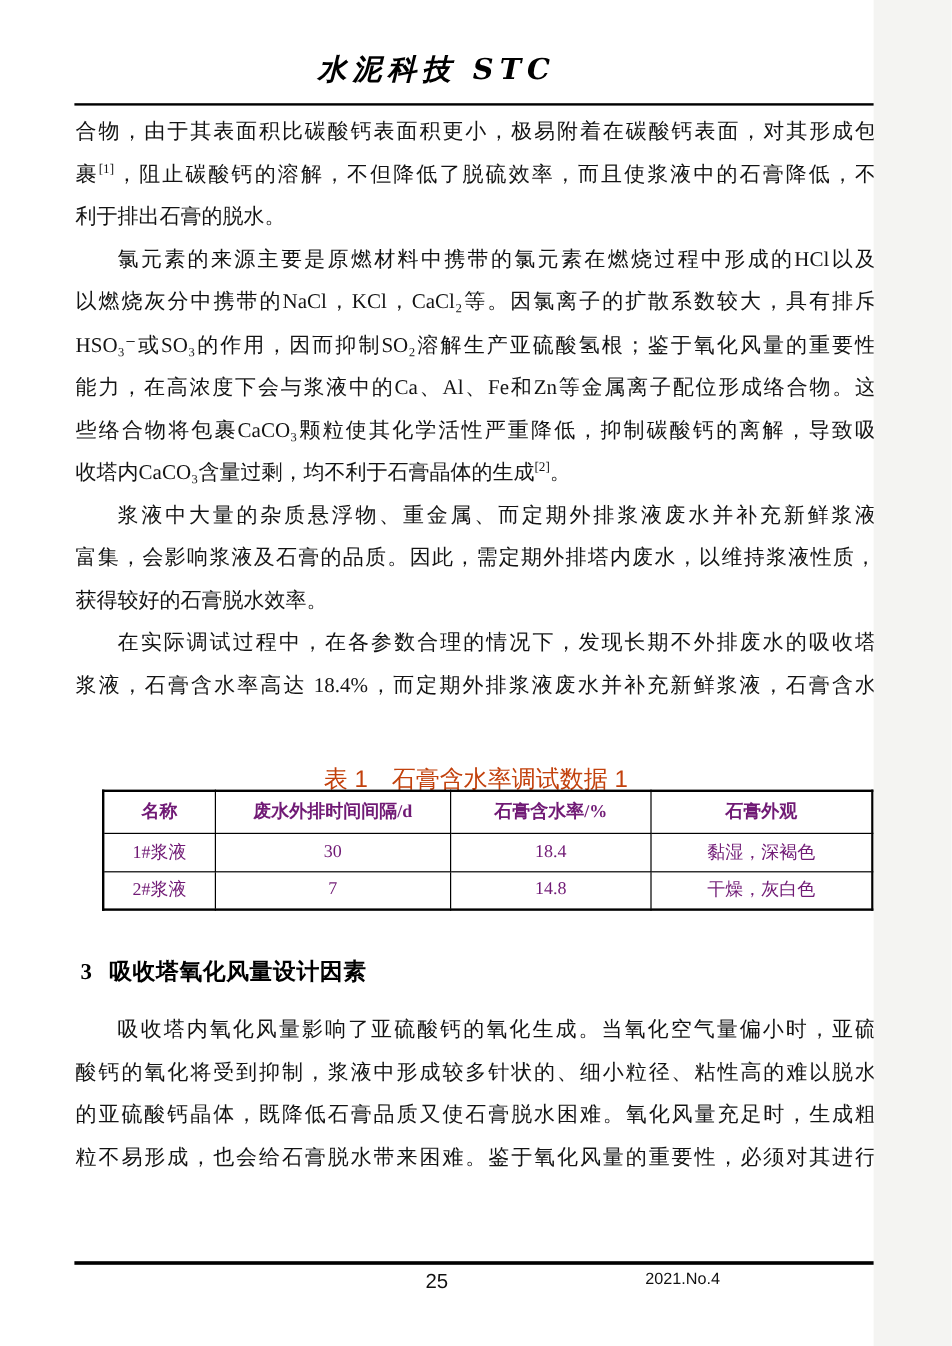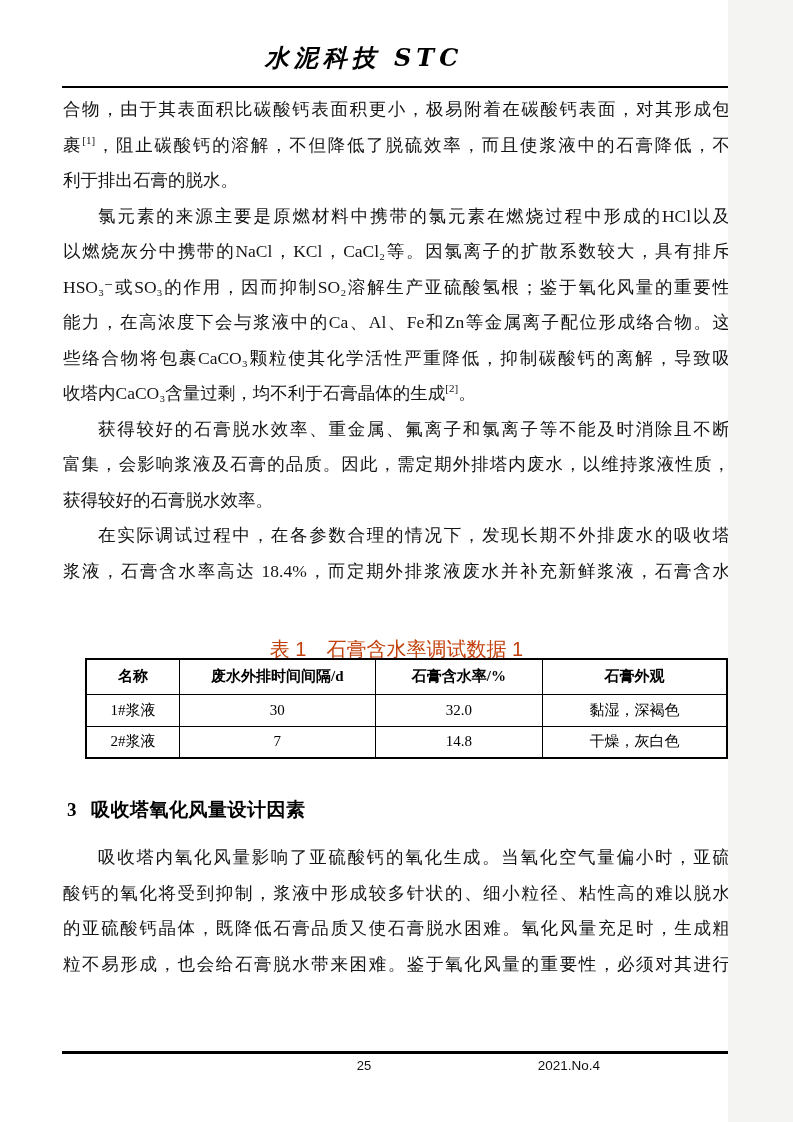--- a/index.html
+++ b/index.html
@@ -44,21 +44,21 @@
   .table-caption{
     position:absolute;top:636px;left:63px;width:667px;
     text-align:center;
     font-family:"Liberation Sans","DejaVu Sans",sans-serif;
     font-size:20px;color:#c2410c;
   }
   
   .data-table{
     position:absolute;top:658px;left:85px;
     border-collapse:collapse;table-layout:fixed;
-    font-size:15px;color:#000000;padding-left:19px;
+    font-size:15px;color:#701a75;padding-left:19px;
   }
   .data-table th,.data-table td{
     border:1px solid #000;text-align:center;vertical-align:middle;
     padding:0;overflow:hidden;
   }
   .data-table{border:2px solid #000;}
   .data-table thead tr{height:35px;}
   .data-table tbody tr{height:32px;}
   .data-table th{font-weight:700;font-size:15px;}
   
@@ -66,21 +66,21 @@
     position:absolute;top:797px;left:67px;
     font-family:"Liberation Sans","DejaVu Sans",sans-serif;
     font-weight:700;font-size:19px;color:#000;
     letter-spacing:0.5px;
   }
   .section-heading .sec-num{margin-right:14px;font-family:"Liberation Serif","DejaVu Serif",serif;}
   
   .footer-page-num{
     position:absolute;top:1058px;left:0;width:100%;text-align:center;
     font-family:"Liberation Sans","DejaVu Sans",sans-serif;
-    font-size:13px;color:#111;
+    font-size:17px;color:#111;
   }
   .footer-issue{
     position:absolute;top:1058px;right:128px;
     font-family:"Liberation Sans","DejaVu Sans",sans-serif;
     font-size:13.5px;color:#111;
   }
 </style>
 </head>
 <body>
 
@@ -93,21 +93,21 @@
   <div class="body-block block-top" id="body-top">
       <div class="bline justify">合物，由于其表面积比碳酸钙表面积更小，极易附着在碳酸钙表面，对其形成包</div>
       <div class="bline justify">裹<sup>[1]</sup>，阻止碳酸钙的溶解，不但降低了脱硫效率，而且使浆液中的石膏降低，不</div>
       <div class="bline lastline">利于排出石膏的脱水。</div>
       <div class="bline justify indent">氯元素的来源主要是原燃材料中携带的氯元素在燃烧过程中形成的HCl以及</div>
       <div class="bline justify">以燃烧灰分中携带的NaCl，KCl，CaCl₂等。因氯离子的扩散系数较大，具有排斥</div>
       <div class="bline justify">HSO₃⁻或SO₃的作用，因而抑制SO₂溶解生产亚硫酸氢根；鉴于氧化风量的重要性</div>
       <div class="bline justify">能力，在高浓度下会与浆液中的Ca、Al、Fe和Zn等金属离子配位形成络合物。这</div>
       <div class="bline justify">些络合物将包裹CaCO₃颗粒使其化学活性严重降低，抑制碳酸钙的离解，导致吸</div>
       <div class="bline lastline">收塔内CaCO₃含量过剩，均不利于石膏晶体的生成<sup>[2]</sup>。</div>
-      <div class="bline justify indent">获得较好的石膏脱水效率、重金属、氟离子和氯离子等不能及时消除且不断</div>
+      <div class="bline justify indent">浆液中大量的杂质悬浮物、重金属、而定期外排浆液废水并补充新鲜浆液</div>
       <div class="bline justify">富集，会影响浆液及石膏的品质。因此，需定期外排塔内废水，以维持浆液性质，</div>
       <div class="bline lastline">获得较好的石膏脱水效率。</div>
       <div class="bline justify indent">在实际调试过程中，在各参数合理的情况下，发现长期不外排废水的吸收塔</div>
       <div class="bline justify">浆液，石膏含水率高达 18.4%，而定期外排浆液废水并补充新鲜浆液，石膏含水</div>
     </div>
 
   <div class="table-caption">表 1　石膏含水率调试数据 1</div>
 
   <table class="data-table">
     <colgroup id="table-cols">
@@ -121,21 +121,21 @@
           <th>名称</th>
           <th>废水外排时间间隔/d</th>
           <th>石膏含水率/%</th>
           <th>石膏外观</th>
         </tr>
     </thead>
     <tbody id="table-body">
         <tr>
           <td>1#浆液</td>
           <td>30</td>
-          <td>32.0</td>
+          <td>18.4</td>
           <td>黏湿，深褐色</td>
         </tr>
         <tr>
           <td>2#浆液</td>
           <td>7</td>
           <td>14.8</td>
           <td>干燥，灰白色</td>
         </tr>
       </tbody>
   </table>

